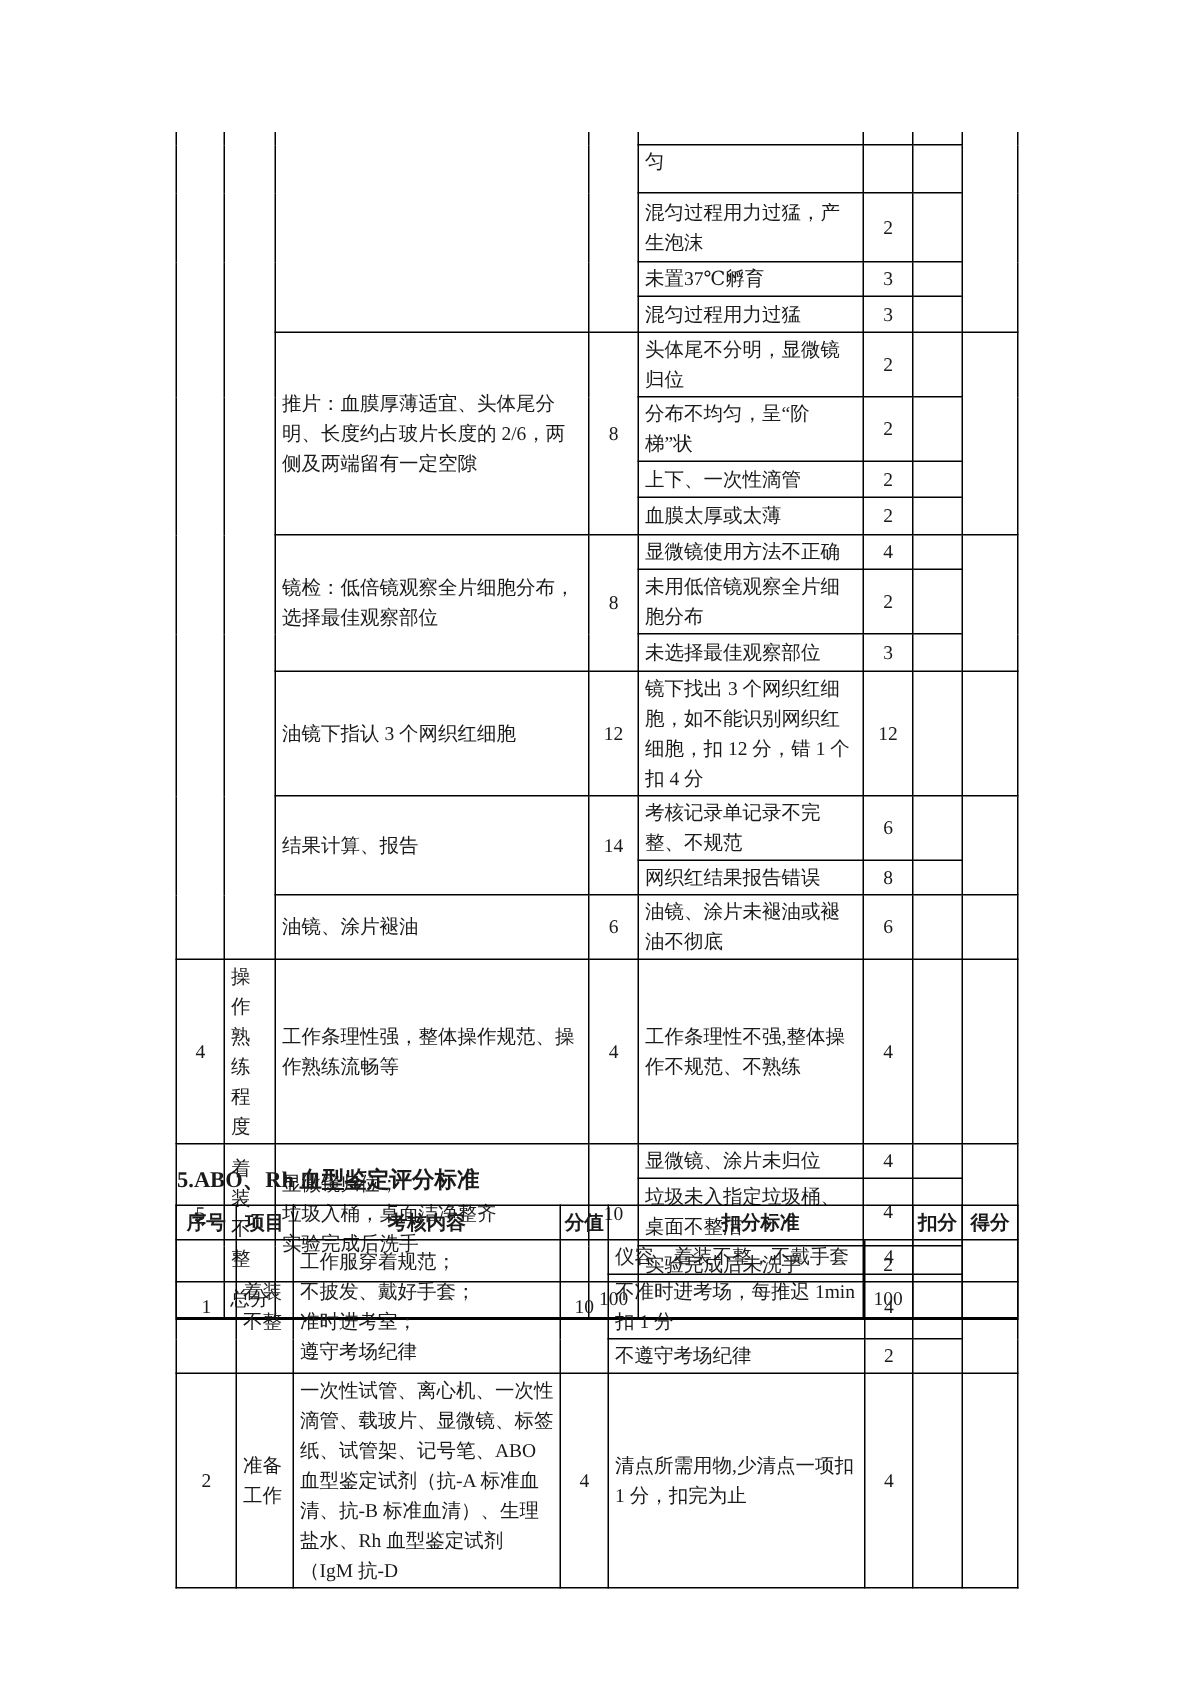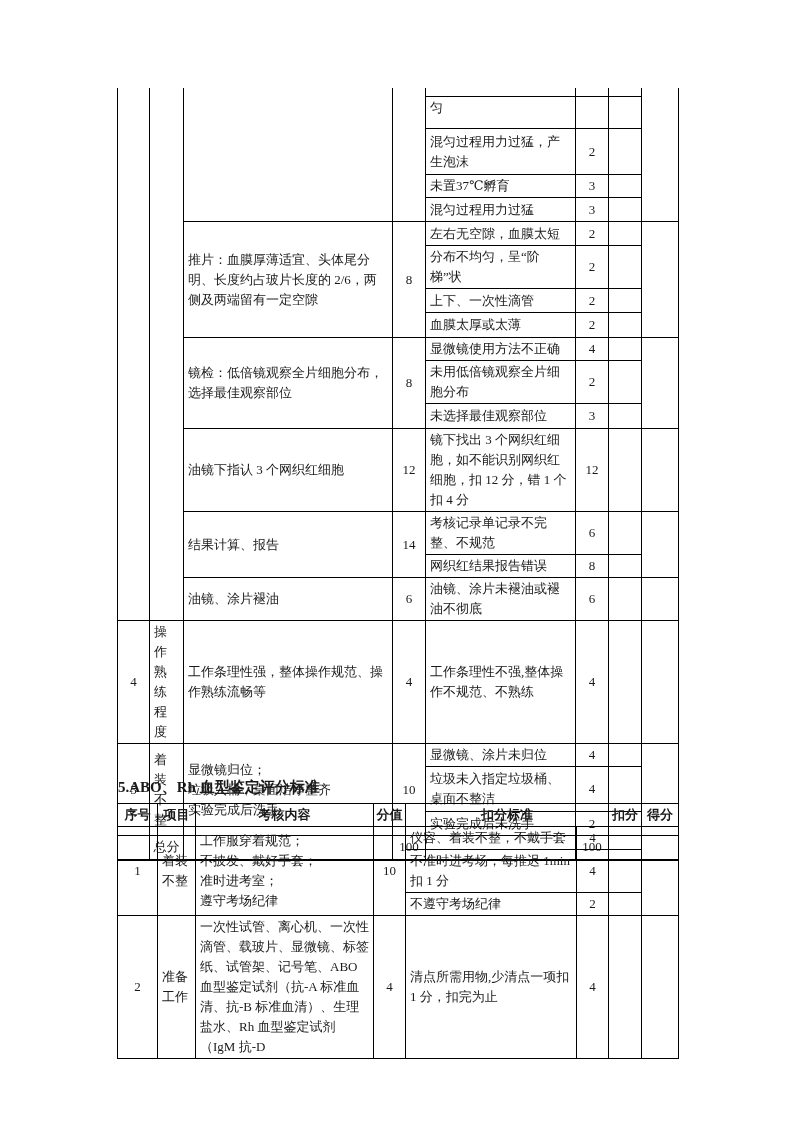--- a/index.html
+++ b/index.html
@@ -74,21 +74,21 @@
     </tr>
     <tr style="height:24px">
       <td class="lft">混匀过程用力过猛</td>
       <td class="ctr">3</td>
       <td></td>
     </tr>
 
     <tr style="height:24px">
       <td class="lft" rowspan="4">推片：血膜厚薄适宜、头体尾分明、长度约占玻片长度的 2/6，两侧及两端留有一定空隙</td>
       <td class="ctr" rowspan="4">8</td>
-      <td class="lft">左右无空隙，血膜太短</td>
+      <td class="lft">头体尾不分明，显微镜归位</td>
       <td class="ctr">2</td>
       <td></td>
       <td rowspan="4"></td>
     </tr>
     <tr style="height:25px">
       <td class="lft">分布不均匀，呈“阶梯”状</td>
       <td class="ctr">2</td>
       <td></td>
     </tr>
     <tr style="height:24px">

